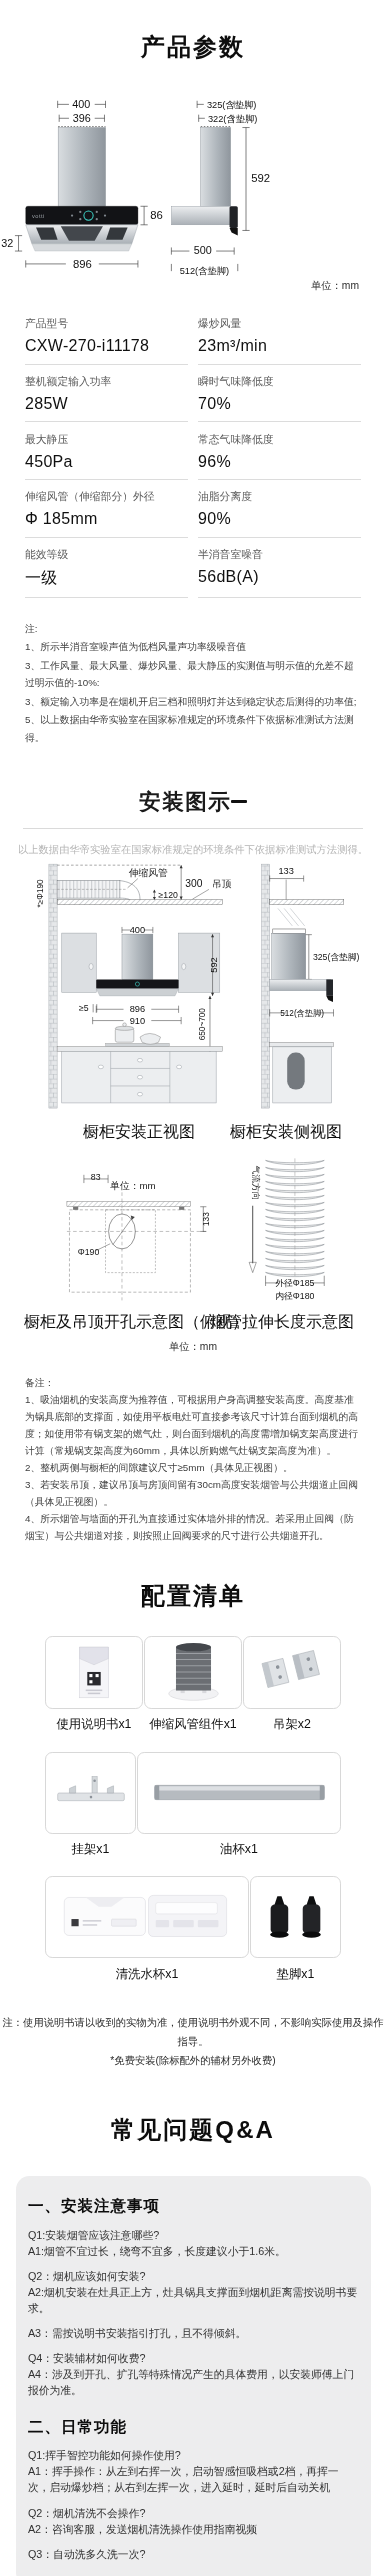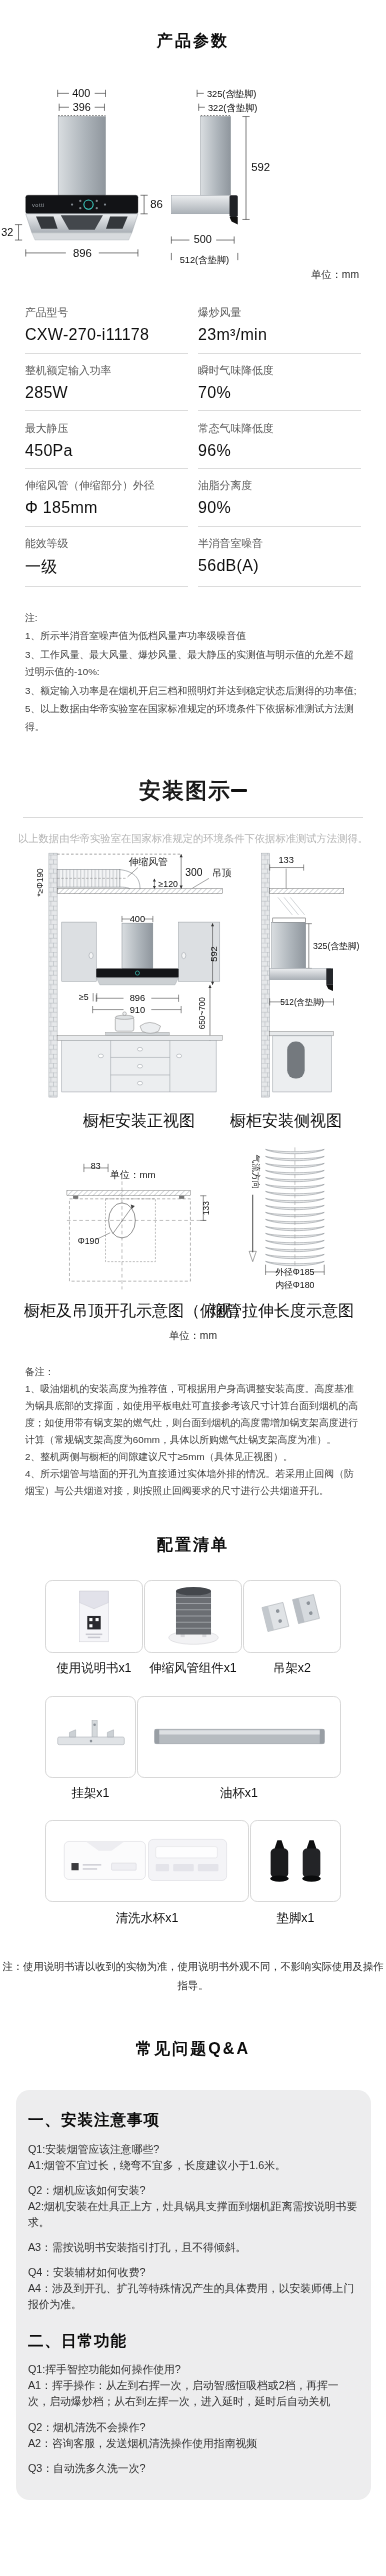--- a/index.html
+++ b/index.html
@@ -1,18 +1,18 @@
 <!DOCTYPE html>
 <html style="font-size:8.2px"><head>
 <meta charset="utf-8">
 <style>
   html,body{margin:0;padding:0;background:#fff;}
   body{width:386px;font-family:"Liberation Sans","DejaVu Sans",sans-serif;color:#1a1a1a;}
   svg text{font-family:"Liberation Sans","DejaVu Sans",sans-serif;}
-  .sec-title-center{font-size:16px;font-weight:700;text-align:center;letter-spacing:2.1px;color:#0d0d0d;}
+  .sec-title-center{font-size:24px;font-weight:700;text-align:center;letter-spacing:2.1px;color:#0d0d0d;}
   
   #hero{padding-top:31px;}
   #product-svg{display:block;margin:17.5px auto 0;}
   .unit-line-right{font-size:10.3px;color:#2e2e2e;text-align:right;padding:0 27px;margin-top:2.1px;}
   
   #spec-grid{display:grid;grid-template-columns:1fr 1fr;column-gap:10px;margin:14.4px 25px 0;}
   .spec-cell{border-bottom:0.5px solid #dcdcdc;padding:10.3px 0 8.2px;}
   .spec-label{font-size:10.8px;color:#5a5a5a;}
   .spec-value{font-size:16px;color:#101010;margin-top:6.2px;letter-spacing:0.3px;}
   .notes-block{margin:21.6px 25px 0;font-size:9.8px;color:#3f3f3f;line-height:17.5px;}
@@ -380,20 +380,21 @@
     <span style="left:136px">橱柜及吊顶开孔示意图（俯视）</span>
     <span style="left:282px">烟管拉伸长度示意图</span>
   </div>
   <div class="unit-line-mid">单位：mm</div>
 
   <div class="remarks">
     <div>备注：</div>
     <div id="remarks-list">
         <div class="note-line">1、吸油烟机的安装高度为推荐值，可根据用户身高调整安装高度。高度基准为锅具底部的支撑面，如使用平板电灶可直接参考该尺寸计算台面到烟机的高度；如使用带有锅支架的燃气灶，则台面到烟机的高度需增加锅支架高度进行计算（常规锅支架高度为60mm，具体以所购燃气灶锅支架高度为准）。</div>
         <div class="note-line">2、整机两侧与橱柜的间隙建议尺寸≥5mm（具体见正视图）。</div>
+        <div class="note-line">3、若安装吊顶，建议吊顶与房顶间留有30cm高度安装烟管与公共烟道止回阀（具体见正视图）。</div>
         <div class="note-line">4、所示烟管与墙面的开孔为直接通过实体墙外排的情况。若采用止回阀（防烟宝）与公共烟道对接，则按照止回阀要求的尺寸进行公共烟道开孔。</div>
       </div>
   </div>
 </section>
 
 <section id="package">
   <div class="sec-title-center">配置清单</div>
   <div class="pkg-rows" id="pkg-rows">
       <div class="pkg-row row-3">
         <div class="pkg-item">
@@ -503,20 +504,21 @@
                 <ellipse cx="53" cy="88" rx="18" ry="6" fill="#0b0c0d"></ellipse>
               </g>
             </svg>
           </div>
           <div class="pkg-name">垫脚x1</div>
         </div>
       </div>
     </div>
   <div class="pkg-note">
     <div>注：使用说明书请以收到的实物为准，使用说明书外观不同，不影响实际使用及操作指导。</div>
+    <div>*免费安装(除标配外的辅材另外收费)</div>
   </div>
 </section>
 
 <section id="faq">
   <div class="sec-title-center">常见问题Q&amp;A</div>
   <div class="faq-card" id="faq-card">
       <div class="faq-heading">一、安装注意事项</div>
       <div class="qa">
         <div>Q1:安装烟管应该注意哪些?</div>
         <div>A1:烟管不宜过长，绕弯不宜多，长度建议小于1.6米。</div>

